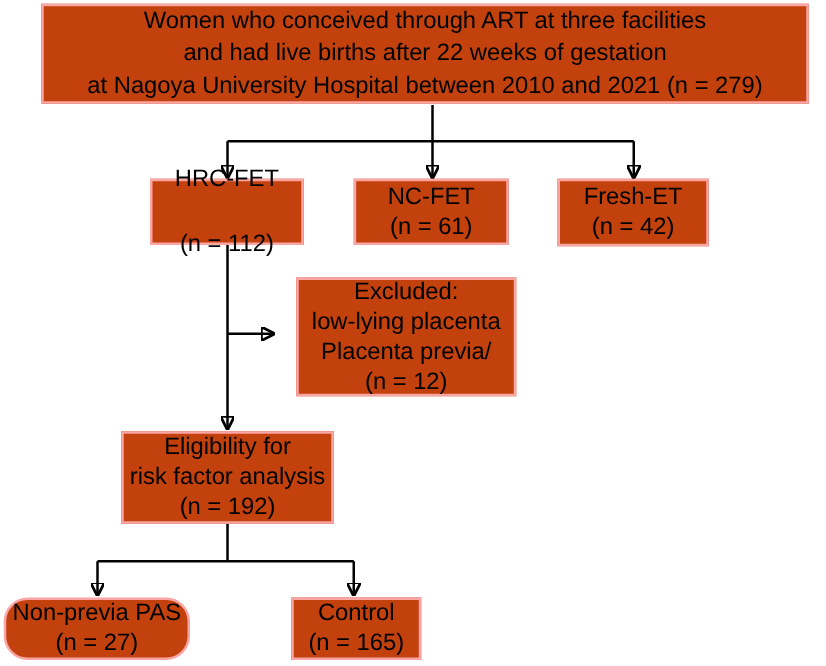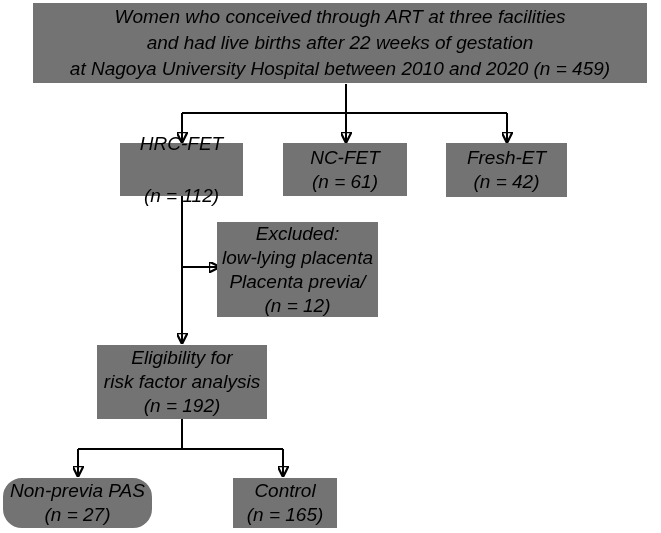--- a/index.html
+++ b/index.html
@@ -12,51 +12,50 @@
     width: 661px;
     height: 533px;
     background: #ffffff;
     font-family: "Liberation Sans", "DejaVu Sans", sans-serif;
     color: #000000;
     overflow: hidden;
   }
   .node {
     position: absolute;
     box-sizing: border-box;
-    background: #737373;
-    border: 2px solid #737373;
+    background: #c2410c;
+    border: 2px solid #fca5a5;
     display: flex;
     flex-direction: column;
     align-items: center;
     justify-content: center;
     text-align: center;
     font-size: 19px;
     line-height: 24px;
     white-space: nowrap;
-    font-style: italic;
   }
   .node span { display: block; }
   #connectors {
     position: absolute;
     left: 0;
     top: 0;
     pointer-events: none;
   }
   #connectors path {
     stroke: #000000;
     stroke-width: 2;
     fill: none;
   }
 
   
   #n-source      { left: 33px;  top: 3px;   width: 614px; height: 80px; line-height: 26px; }
   #n-hrcfet      { left: 120px; top: 143px; width: 123px; height: 53px; gap: 28px; }
   #n-ncfet       { left: 283px; top: 143px; width: 124px; height: 53px; text-align: right; }
   #n-freshet     { left: 446px; top: 143px; width: 121px; height: 54px; }
-  #n-excluded    { left: 217px; top: 222px; width: 161px; height: 95px; text-align: center; }
+  #n-excluded    { left: 237px; top: 222px; width: 176px; height: 95px; text-align: center; }
   #n-eligibility { left: 97px;  top: 345px; width: 170px; height: 74px; }
   #n-nonprevia   { left: 3px;   top: 478px; width: 149px; height: 50px; border-radius: 19px; }
   #n-control     { left: 233px; top: 478px; width: 104px; height: 50px; }
 </style>
 </head>
 <body>
 
 <div id="canvas">
 
   <svg id="connectors" width="661" height="533" viewBox="0 0 661 533">
@@ -76,21 +75,21 @@
 
     <path d="M182,419 L182,449"></path>
     <path d="M78,449 L283,449"></path>
     <path d="M78,449 L78,476" marker-end="url(#arrow)"></path>
     <path d="M283,449 L283,476" marker-end="url(#arrow)"></path>
   </svg>
 
   <div class="node" id="n-source">
     <span>Women who conceived through ART at three facilities</span>
     <span>and had live births after 22 weeks of gestation</span>
-    <span>at Nagoya University Hospital between 2010 and 2020 (n = 459)</span>
+    <span>at Nagoya University Hospital between 2010 and 2021 (n = 279)</span>
   </div>
 
   <div class="node" id="n-hrcfet">
     <span>HRC-FET</span>
     <span>(n = 112)</span>
   </div>
 
   <div class="node" id="n-ncfet">
     <span>NC-FET</span>
     <span>(n = 61)</span>

